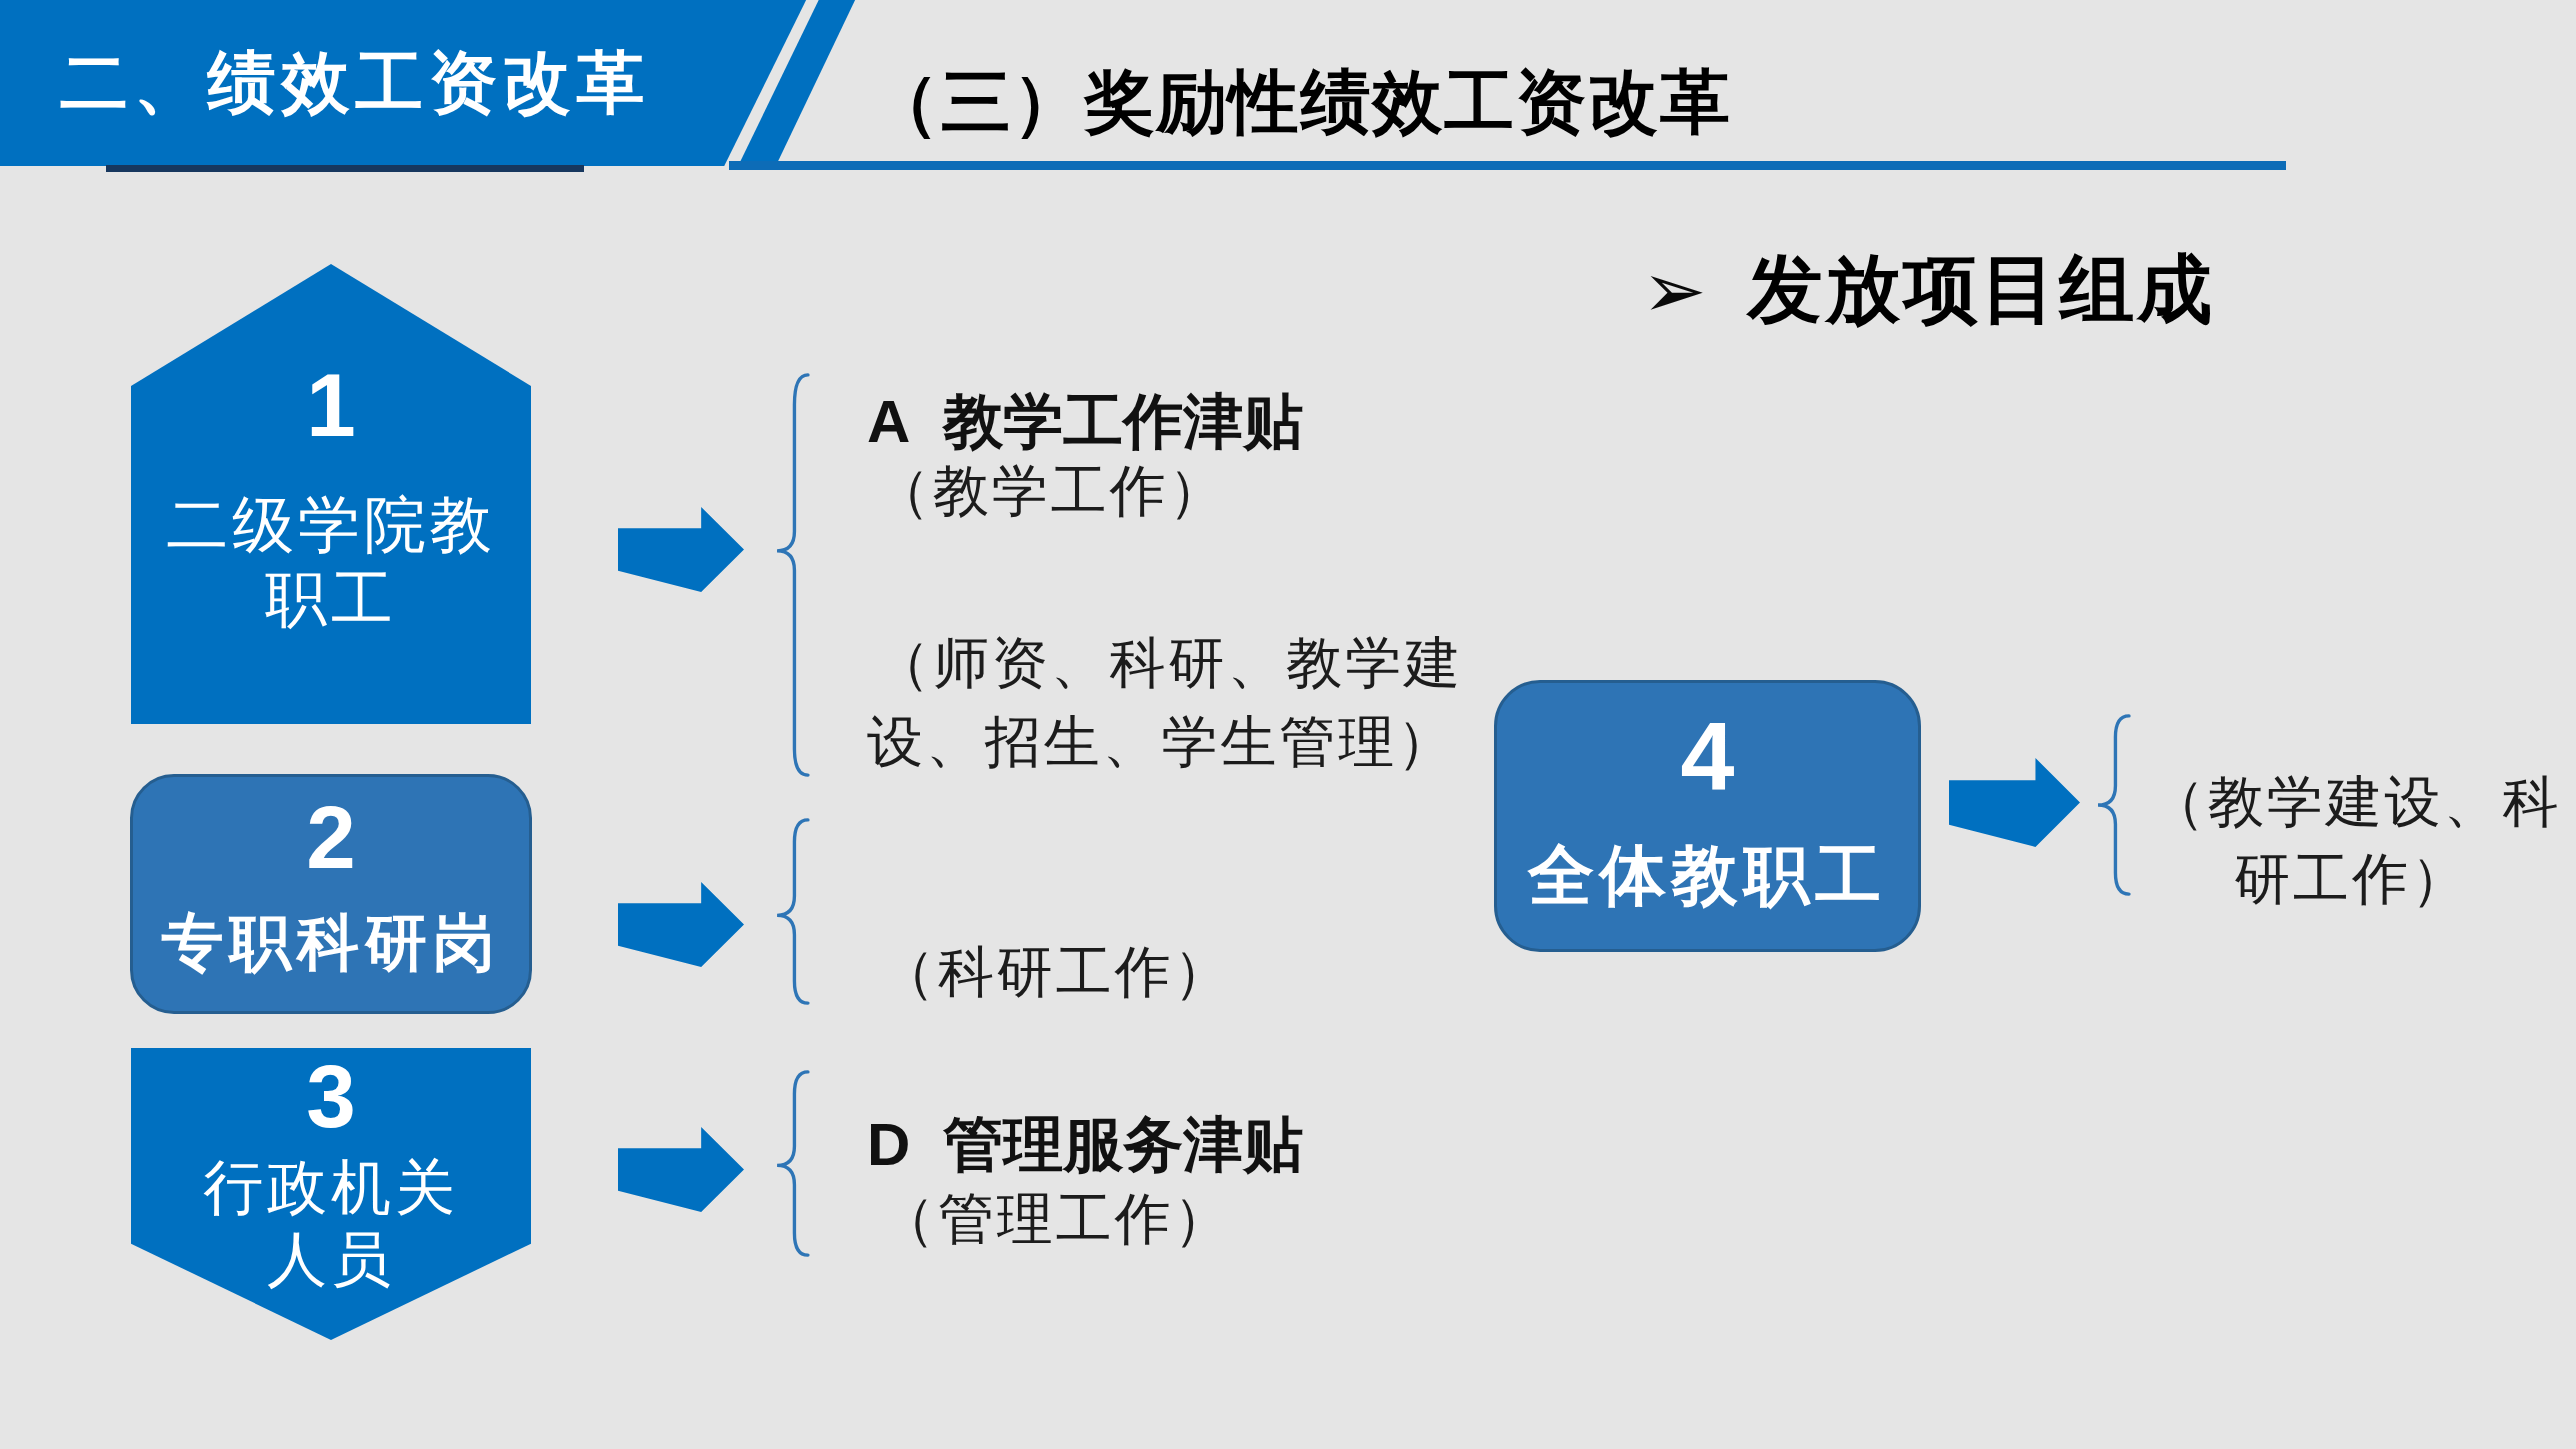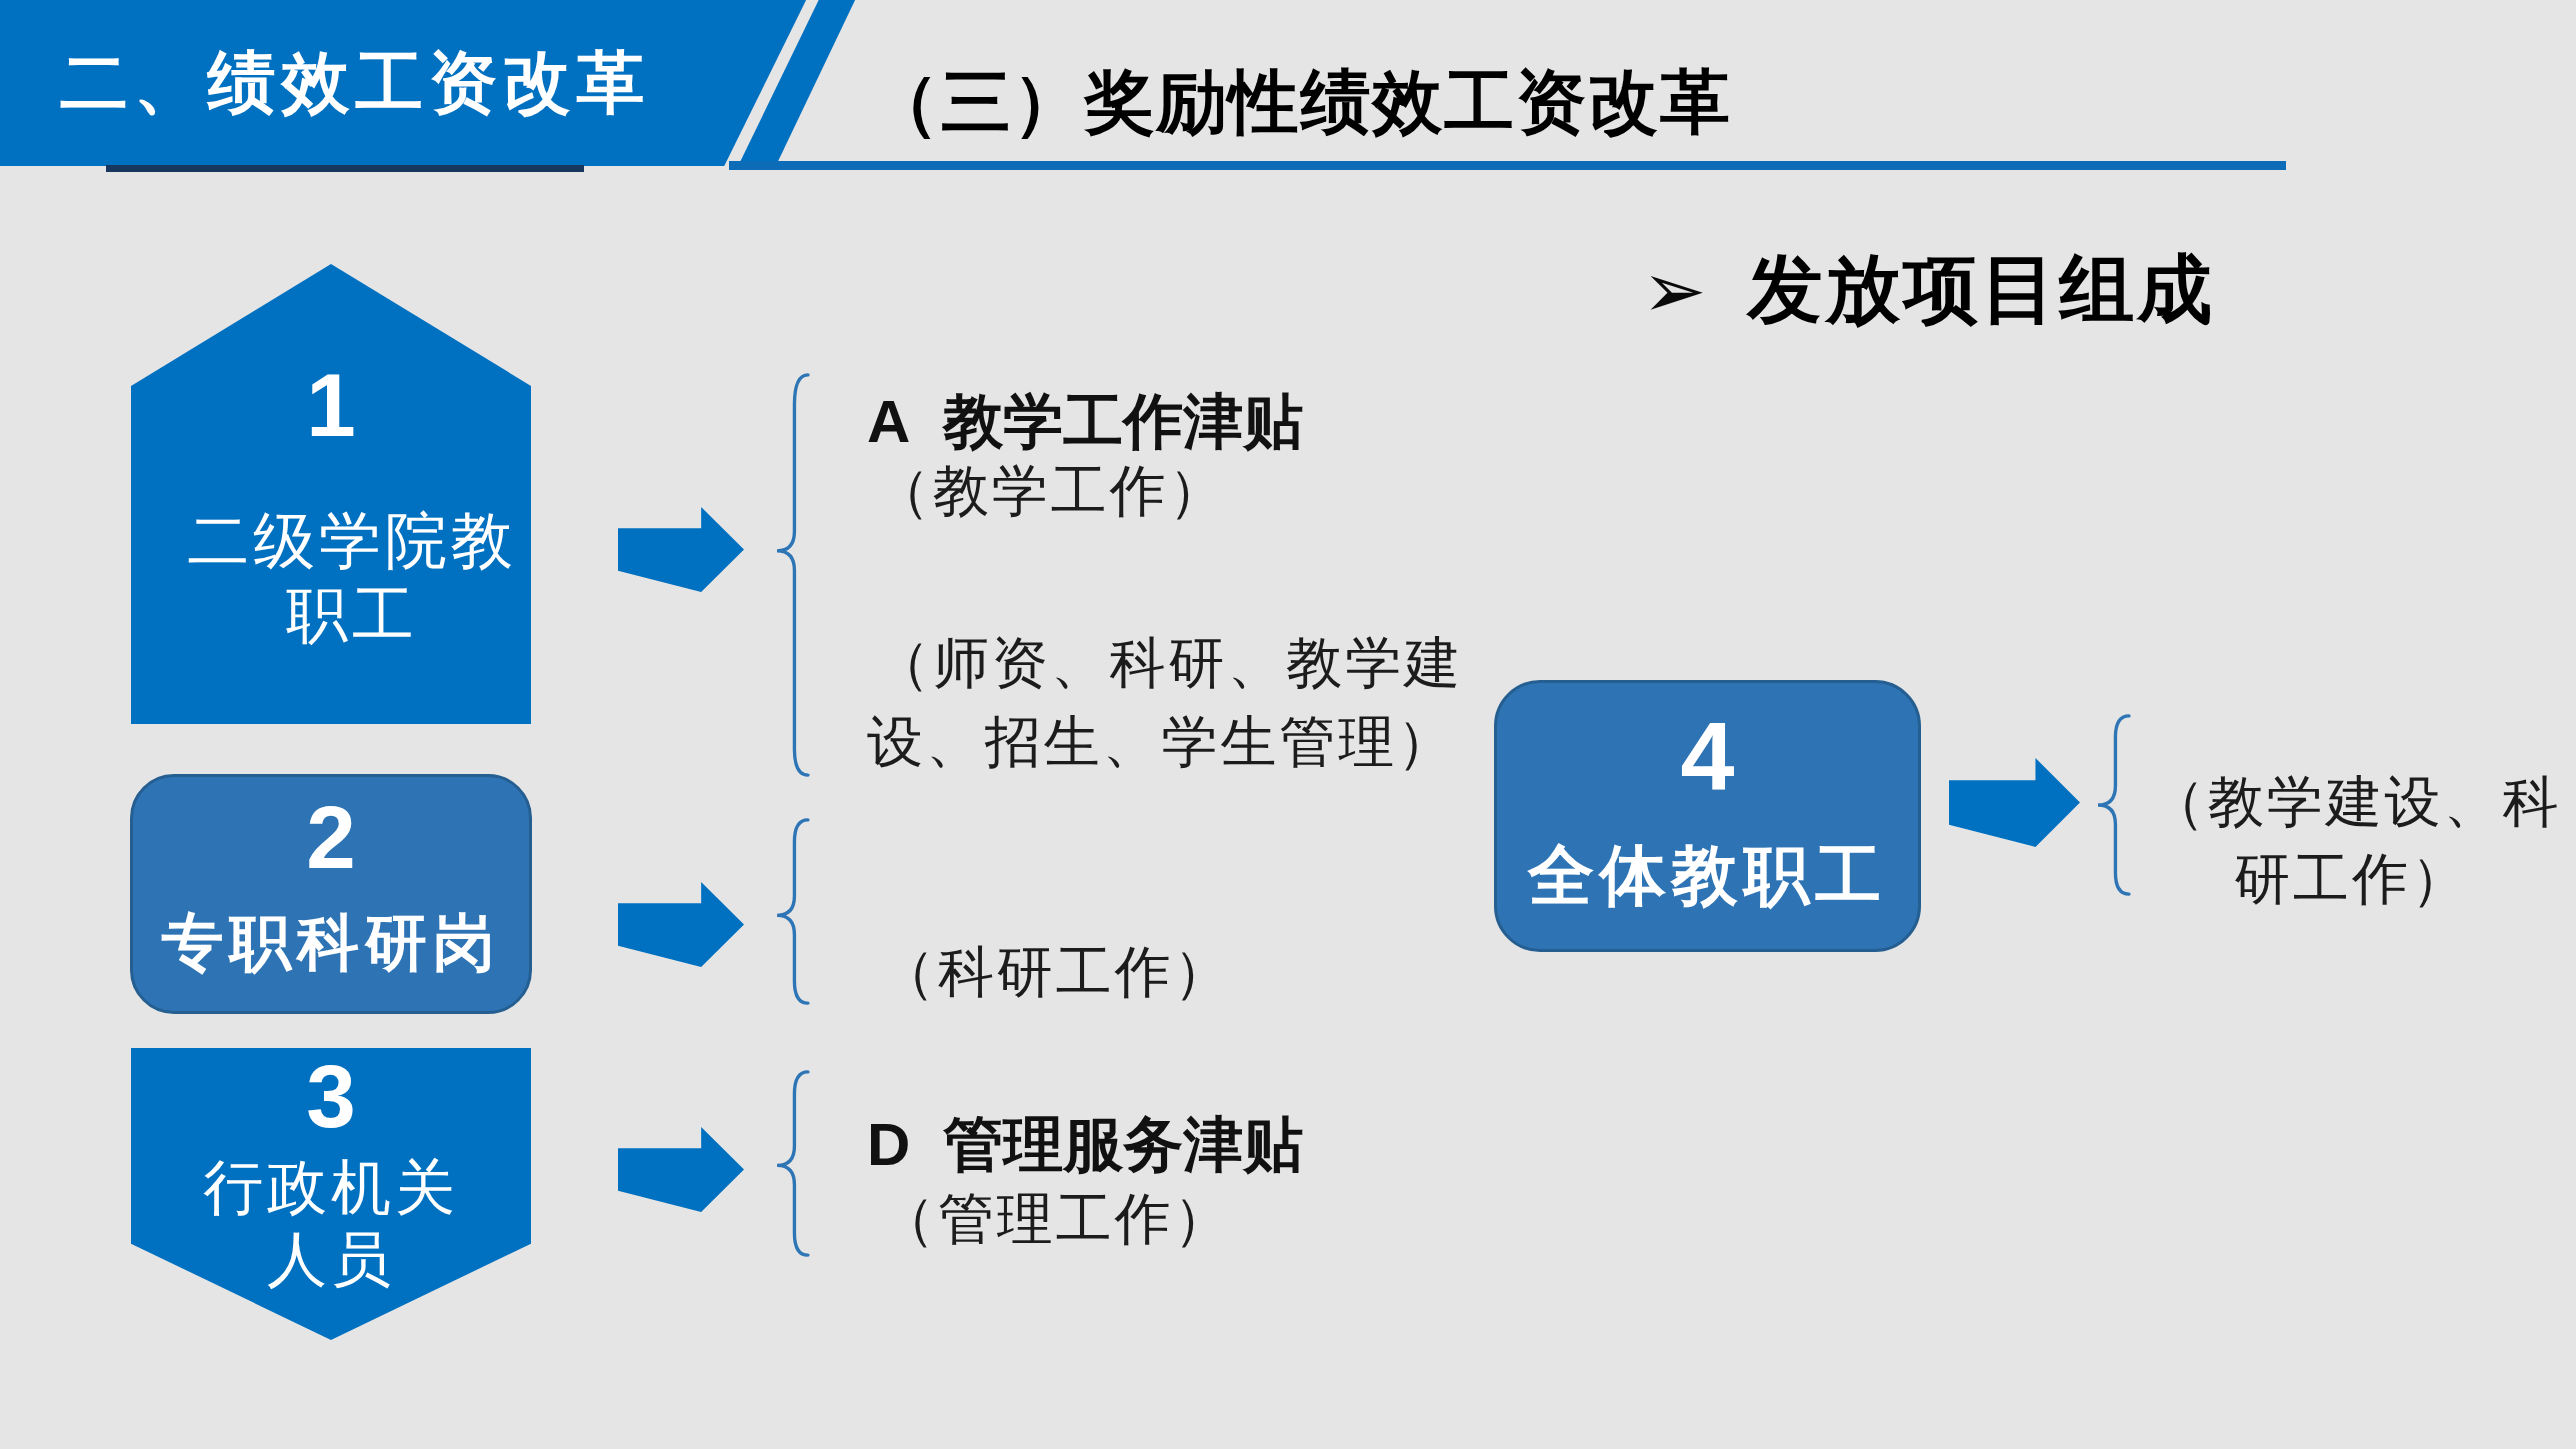--- a/index.html
+++ b/index.html
@@ -83,21 +83,21 @@
   <div class="underline-main"></div>
   <div class="slide-title">（三）奖励性绩效工资改革</div>
 
   <div class="section-heading">
     <span class="bullet">➢</span>
     <span class="txt">发放项目组成</span>
   </div>
 
   <div class="shape pent-up">
     <div class="num" style="top:97px;">1</div>
-    <div class="lbl" style="top:240px;padding-left:21px;">
+    <div class="lbl" style="top:224px;">
       <div>二级学院教</div>
       <div>职工</div>
     </div>
   </div>
 
   <div class="shape rbox2">
     <div class="num" style="top:15.5px;">2</div>
     <div class="lbl" style="top:129px;">专职科研岗</div>
   </div>
 

